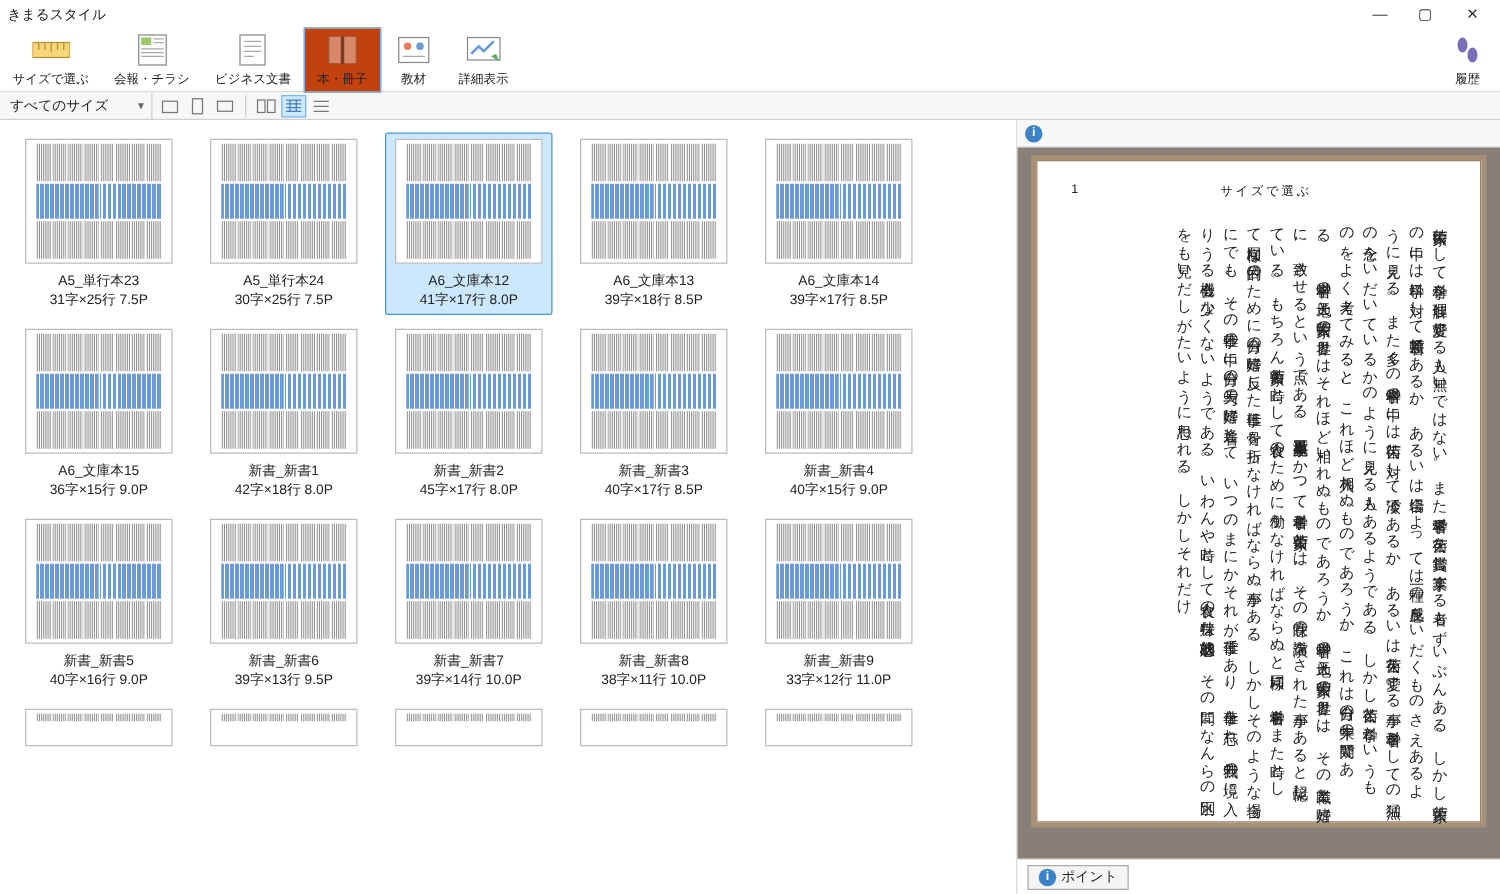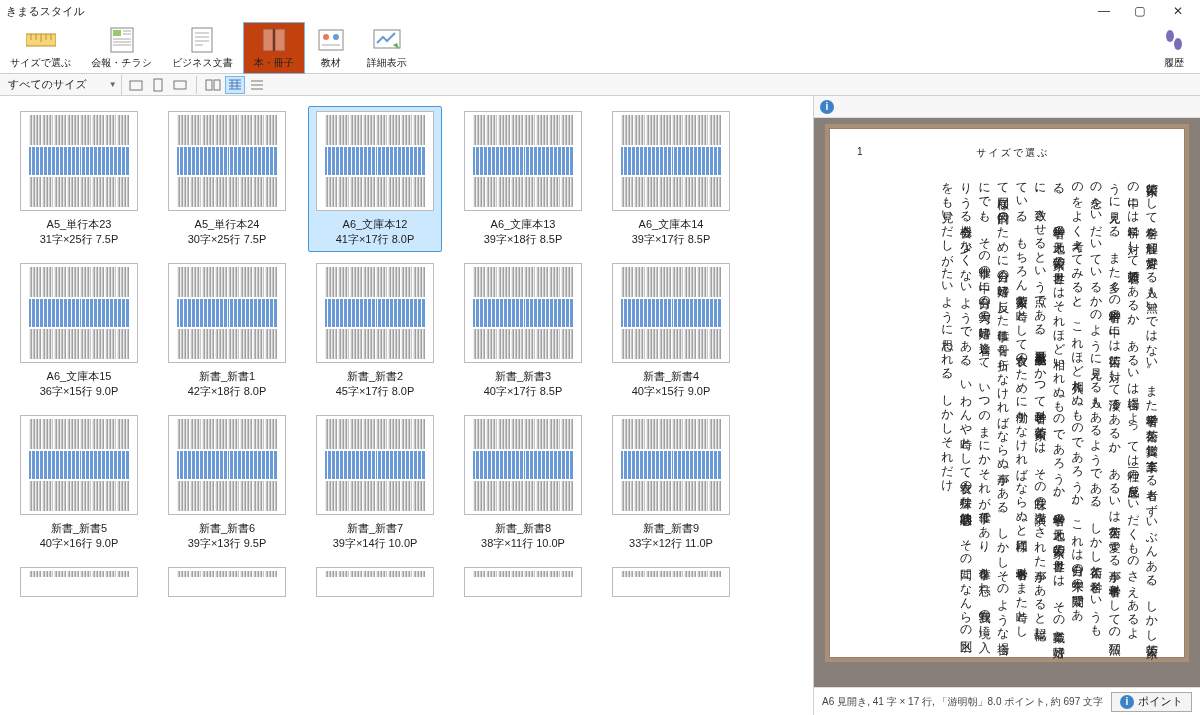--- a/index.html
+++ b/index.html
@@ -727,20 +727,19 @@
       <div class="pv-page">
         <div class="pv-hdr">
           <span class="pg">1</span>
           <span>サイズで選ぶ</span>
         </div>
         <div class="pv-body">芸術家にして科学を理解し愛好する人も無いではない。また科学者で芸術を鑑賞し享楽する者もずいぶんある。しかし芸術家の中には科学に対して無頓着であるか、あるいは場合によっては一種の反感をいだくものさえあるように見える。また多くの科学者の中には芸術に対して冷淡であるか、あるいは芸術を愛する事が科学者としての猛烈の念をいだいているかのように見える人もあるようである。しかし芸術と科学というものをよく考えてみると、これほど相入れぬものであろうか。これは自分の年来の疑問である。
 　科学者の天地と芸術家の世界とはそれほど相いれぬものであろうか。科学者の天地と芸術家の世界とは、その職業と嗜好に、致させるという点である。夏目漱石先生がかつて科学者と芸術家とは、その意味の講演をされた事があると記憶している。もちろん芸術家も時として衣食のために働かなければならぬと同様に、科学者もまた時として同様な目的のために自分の嗜好に反した仕事に骨を折らなければならぬ事がある。しかしそのような場合にでも、その仕事の中に自分の天与の嗜好に逢着して、いつのまにかそれが仕事であり、仕事を忘れ、無我の境に入りうる機会も少なくないようである。いわんや時として衣食の特殊な心的状態は、その間になんらの区別をも見いだしがたいように思われる。しかしそれだけ</div>
       </div>
     </div>
     <div class="pv-meta">
-      <div class="txt">A6 見開き,  41 字 × 17 行, 「游明朝」8.0 ポイント,  約 697 文字</div>
       <div class="detail-btn">
         <div class="info-ic" style="background:#3b82c7">i</div>
         <span>ポイント</span>
       </div>
     </div>
   </div>
 </div>
 
 </body></html>

